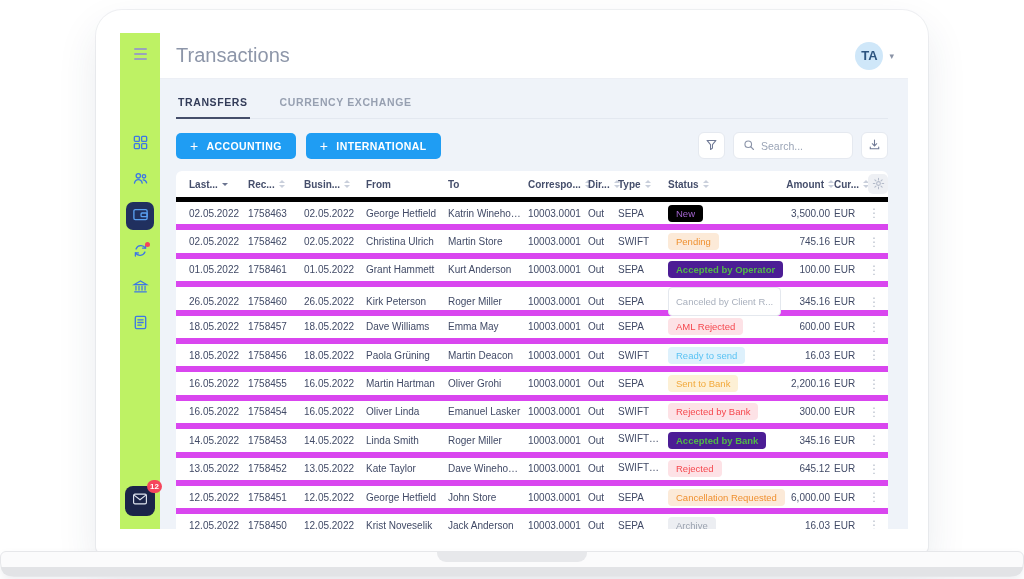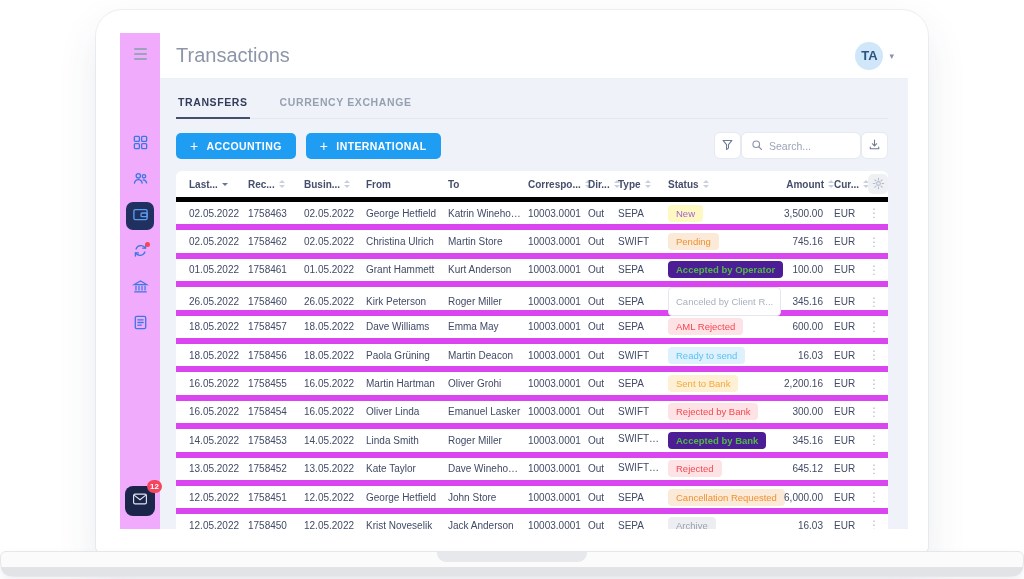--- a/index.html
+++ b/index.html
@@ -30,21 +30,21 @@
   }
 
   
   .app {
     position:absolute; left:24px; top:23px; right:20px; bottom:24px;
     display:flex; background:#eff3f9; overflow:hidden;
   }
 
   
   .sidebar {
-    width:40px; flex-shrink:0; background:#f0abfc;
+    width:40px; flex-shrink:0; background:#bef264;
     display:flex; flex-direction:column; align-items:center;gap:45px;
   }
   .burger { margin-top:15px; display:flex; flex-direction:column; gap:3px; cursor:pointer; }
   .burger span { width:13px; height:2px; background:#9aa3bb; border-radius:1px; }
   .nav { margin-top:25px; display:flex; flex-direction:column; gap:8px; }
   .nav-item {
     width:28px; height:28px; border-radius:7px; position:relative;
     display:flex; align-items:center; justify-content:center; cursor:pointer;
   }
   .nav-item.active { background:#20305f; }
@@ -91,21 +91,21 @@
   
   .actionbar { display:flex; align-items:center; margin-top:13px; flex-shrink:0; }
   .btn {
     height:26px; padding:0 14px; background:#1f9df3; border:none; border-radius:5px;
     color:#fff; font-size:10.5px; font-weight:bold; letter-spacing:.4px;
     display:flex; align-items:center; gap:8px; cursor:pointer;
     font-family:"Liberation Sans", sans-serif;
   }
   .btn + .btn { margin-left:10px; }
   .btn .plus { font-size:14px; font-weight:400; line-height:1; }
-  .right-tools { margin-left:auto; display:flex; align-items:flex-end; gap:0; }
+  .right-tools { margin-left:auto; display:flex; align-items:flex-end; gap:8px; }
   .tool {
     width:27px; height:27px; background:#fff; border:1px solid #e5e9f0; border-radius:6px;
     display:flex; align-items:center; justify-content:center; cursor:pointer;
   }
   .search {
     display:flex; align-items:center; gap:6px; height:27px; width:120px;
     background:#fff; border:1px solid #e5e9f0; border-radius:6px; padding:0 9px;
   }
   .search input {
     border:none; outline:none; width:100%; background:transparent;
@@ -131,42 +131,42 @@
   .th.right { justify-content:flex-end; }
   .tr {
     display:grid; grid-template-columns:var(--cols); align-items:center;
     height:28.4px; border-bottom:6px solid #d946ef; cursor:pointer;
   }
   .td {
     font-size:10px; color:#414a66; white-space:nowrap;
     overflow:hidden; text-overflow:ellipsis; padding-right:6px;
   }
   .td.status { overflow:visible; }
-  .td.right { text-align:right; padding-right:11px; }
+  .td.right { text-align:right; padding-right:4px; }
   .td.kebab, .th.kebab { text-align:right; padding-right:8px; overflow:visible; }
   .kebab-dots { color:#b6bdca; font-size:12px; line-height:1; letter-spacing:0; }
   .gear-tile {
     width:20px; height:20px; border-radius:5px; background:#eef0f4;
     display:inline-flex; align-items:center; justify-content:center; cursor:pointer;
     margin-left:auto; margin-right:6px; float:right;
   }
 
   
   .sort { display:inline-flex; flex-direction:column; gap:2px; }
   .sort i { width:0; height:0; border-left:3px solid transparent; border-right:3px solid transparent; }
   .sort i.up   { border-bottom:3.5px solid #c9cfdb; }
   .sort i.down { border-top:3.5px solid #c9cfdb; }
   .sort.active i.down { border-top-color:#6b7490; }
 
   
   .badge {
     display:inline-block; padding:3px 8px; border-radius:4px;
     font-size:9.5px; white-space:nowrap;
   }
-  .badge--purple  { background:#fef9c3; color:#a264ce; }
+  .badge--purple  { background:#000000; color:#a264ce; }
   .badge--orange  { background:#fcead8; color:#ef9030; }
   .badge--green   { background:#4c1d95; color:#52ba47;font-weight:bold; }
   .badge--outline { background:#fff;    color:#a9b0bd; border:1px solid #e4e8ee; padding:8px 7px; }
   .badge--red     { background:#fde2e6; color:#f5484e; }
   .badge--sky     { background:#def1fc; color:#59c2f3; }
   .badge--amber   { background:#fdf0d5; color:#f2a93b; }
   .badge--gray    { background:#eceef2; color:#9aa2af; }
 
   
   .warn {

